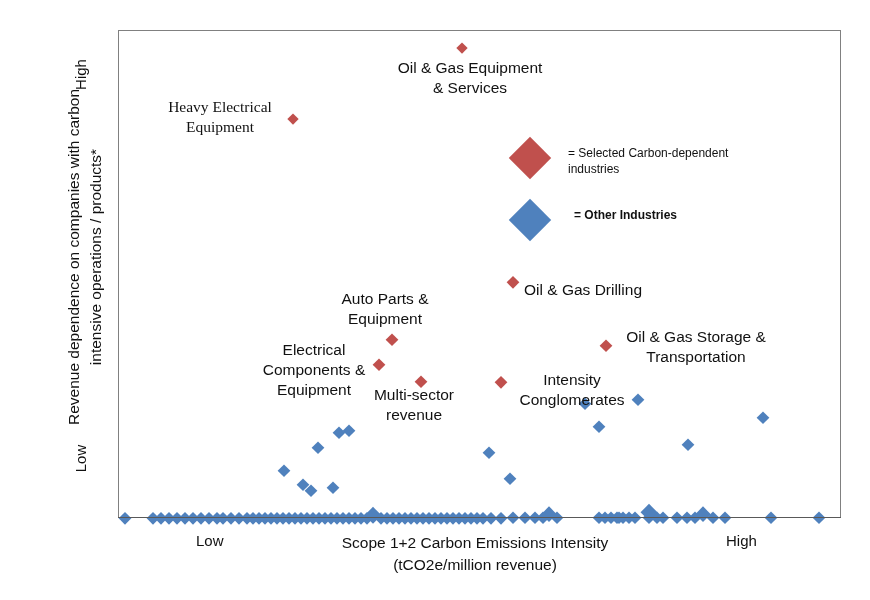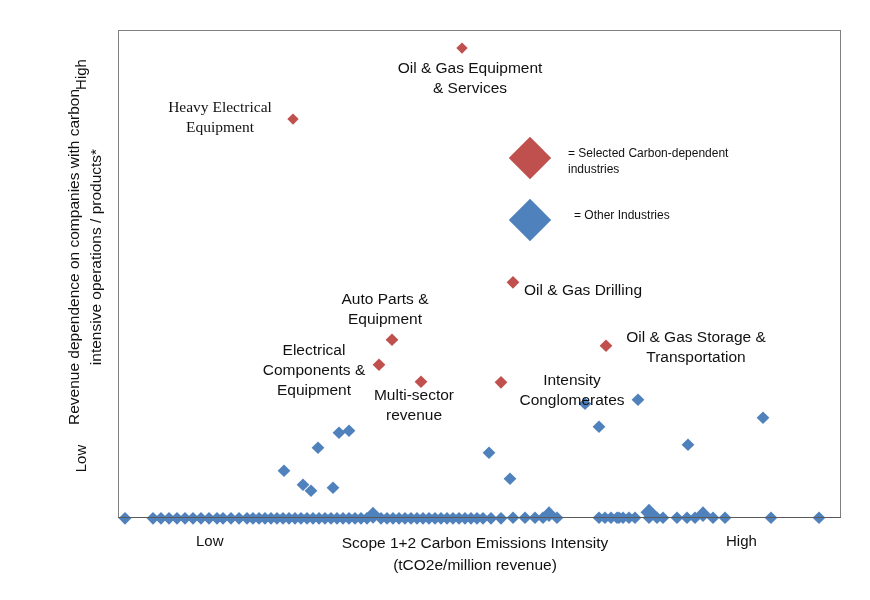--- a/index.html
+++ b/index.html
@@ -140,21 +140,21 @@
   .legend-swatch.red  { background: #c0504d; }
   .legend-swatch.blue { background: #4f81bd; }
   .legend-text {
     font-size: 12px;
     line-height: 1.32;
     color: #111111;
     padding-top: 10px;
     white-space: pre-line;
   }
   #legend-row-2 { margin-top: 16px; }
-  #legend-row-2 .legend-text { padding-left: 6px; }
+  #legend-row-2 .legend-text { padding-left: 6px; font-weight: bold; }
 </style>
 </head>
 <body>
 
 <div id="chart-root">
 
   <div id="y-axis-title">Revenue dependence on companies with carbon
 intensive operations / products*</div>
 
   <div id="y-tick-high" class="y-tick">High</div>

